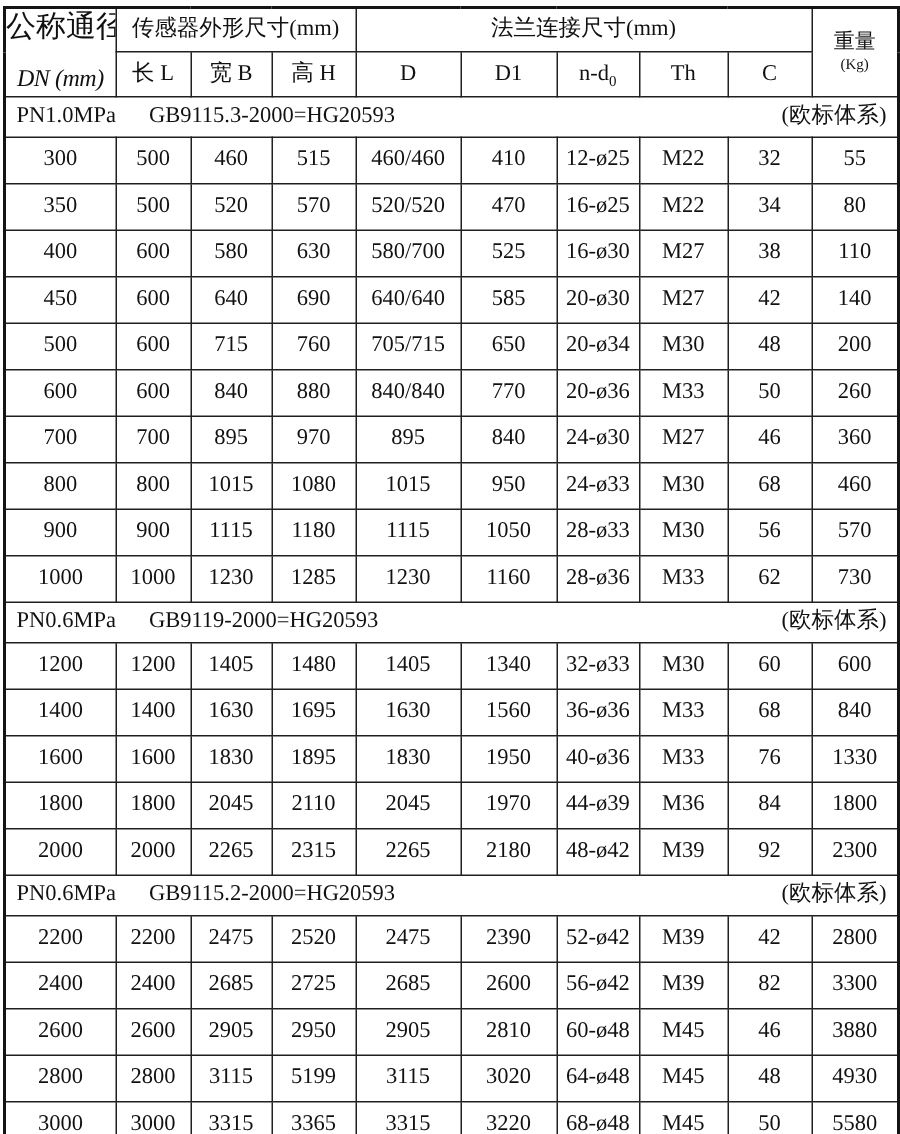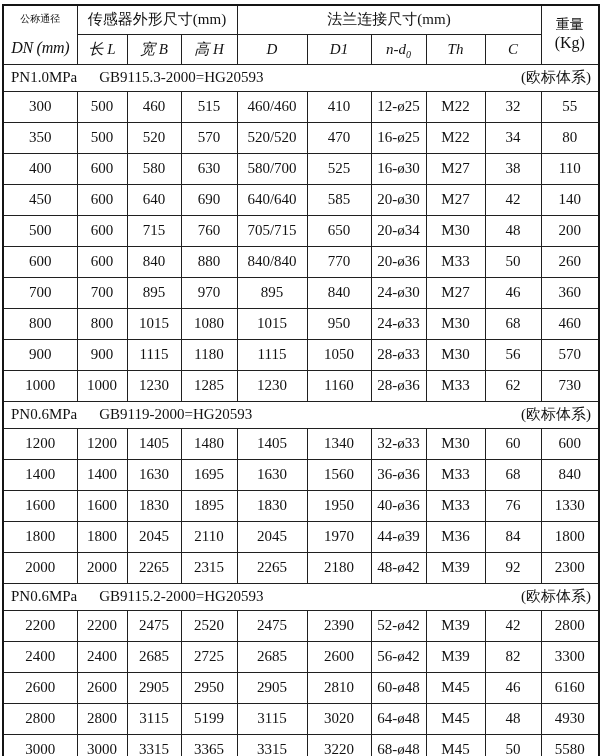--- a/index.html
+++ b/index.html
@@ -31,30 +31,30 @@
     padding: 0;
     text-align: center;
     vertical-align: middle;
     font-weight: normal;
     font-size: 15px;
     line-height: 1.15;
     overflow: hidden;
     white-space: nowrap;
   }
   thead tr.h1 th { height: 28px; }
-  thead tr.h2 th { height: 29px; font-style: italic; }
-  th.dn-cell div.line1 { font-size: 10px; }
+  thead tr.h2 th { height: 29px; }
+  th.dn-cell div.line1 { font-size: 20px; }
   th.dn-cell div.line2 {
     font-size: 16px;
     letter-spacing: -0.3px;
     margin-top: 14px;
     font-style: italic;
   }
   th.weight-cell div.line1 { font-size: 14px; }
-  th.weight-cell div.line2 { font-size: 16px; margin-top: 1px; }
+  th.weight-cell div.line2 { font-size: 10px; margin-top: 1px; }
   sub.nd-sub { font-size: 10px; line-height: 0; }
   tr.data-row td { height: 30px; font-size: 15px; }
   tr.section-row td {
     height: 26px;
     font-size: 15px;
     text-align: right;
   }
   .sec-wrap {
     display: flex;
     align-items: center;
@@ -341,21 +341,21 @@
         <tr class="data-row">
           <td>2600</td>
           <td>2600</td>
           <td>2905</td>
           <td>2950</td>
           <td>2905</td>
           <td>2810</td>
           <td>60-ø48</td>
           <td>M45</td>
           <td>46</td>
-          <td>6160</td>
+          <td>3880</td>
         </tr>
         <tr class="data-row">
           <td>2800</td>
           <td>2800</td>
           <td>3115</td>
           <td>5199</td>
           <td>3115</td>
           <td>3020</td>
           <td>64-ø48</td>
           <td>M45</td>

